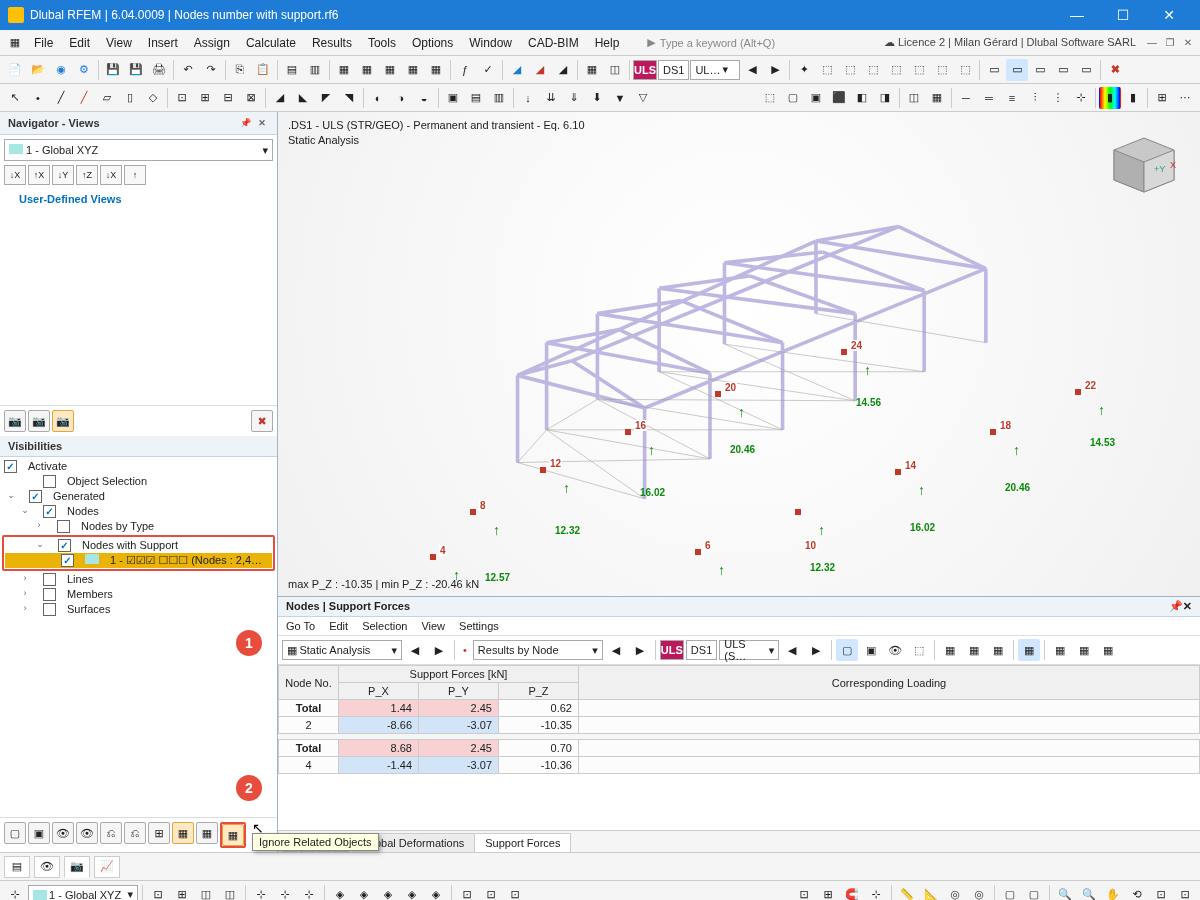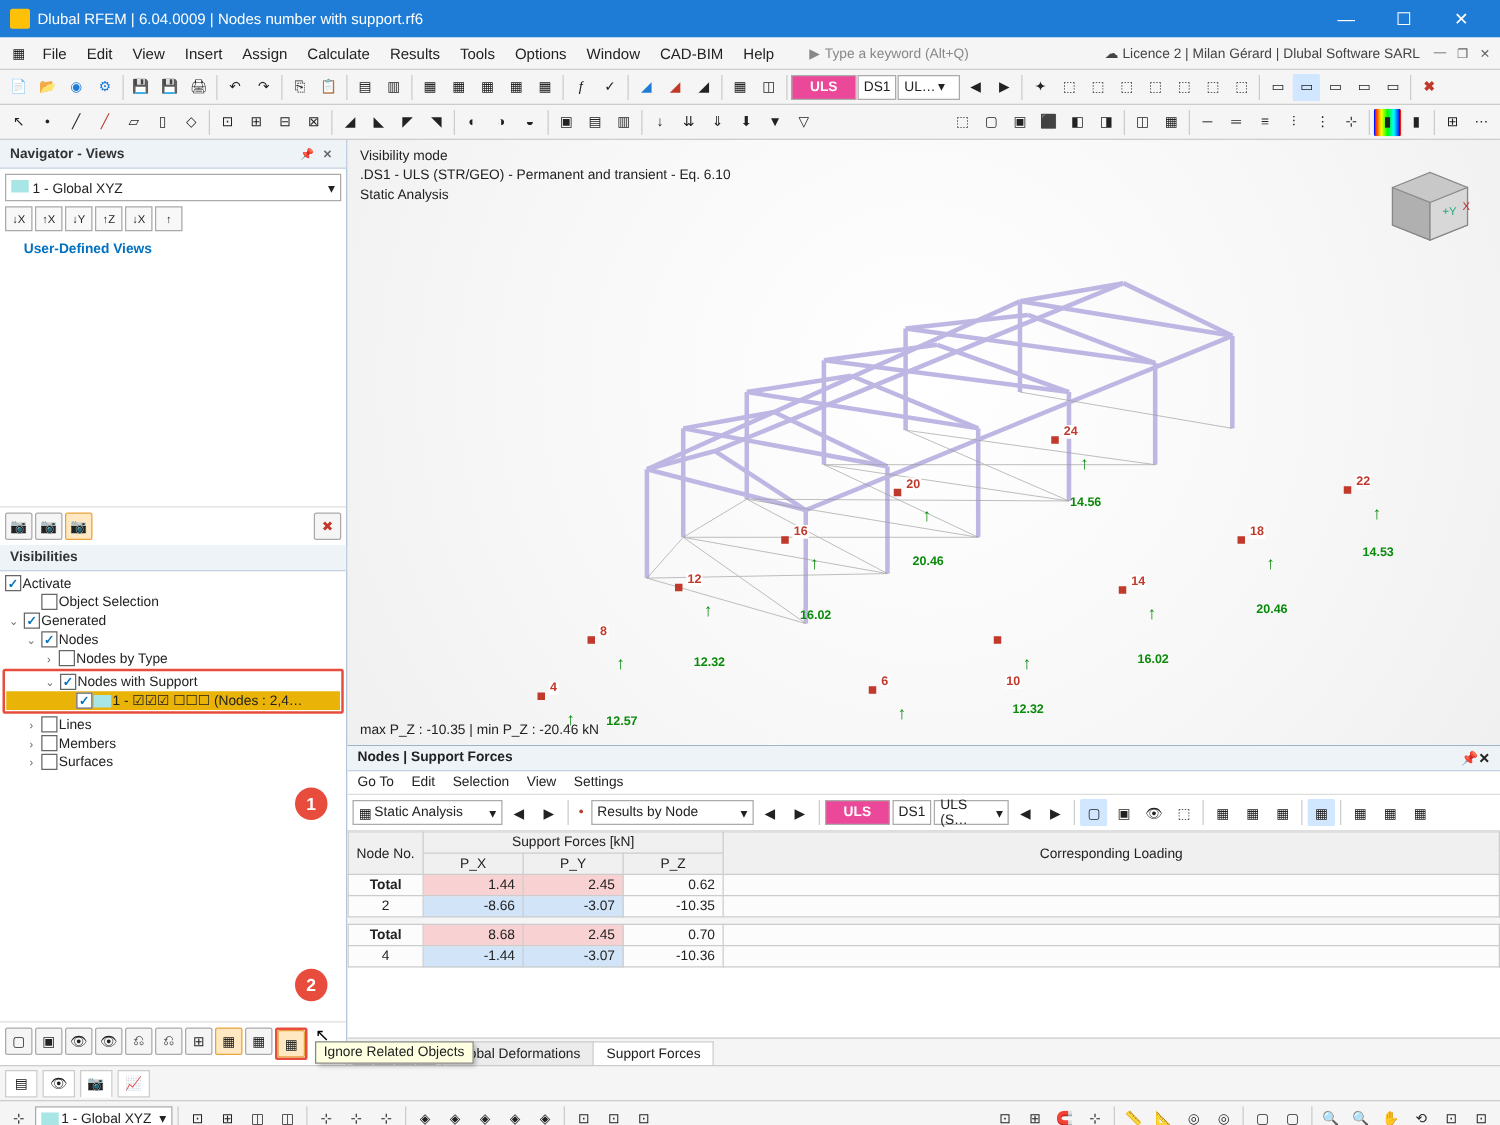--- a/index.html
+++ b/index.html
@@ -10,42 +10,42 @@
   .titlebar .winbtn { width: 46px; height: 30px; display: flex; align-items: center; justify-content: center; font-size: 14px; cursor: pointer; }
   .menubar { height: 26px; background: #f5f5f5; border-bottom: 1px solid #ccc; display: flex; align-items: center; padding: 0 4px; }
   .menubar .item { padding: 4px 8px; cursor: pointer; font-size: 12px; }
   .menubar .search-hint { color: #888; font-size: 11px; margin-left: 20px; display:flex; align-items:center; gap:4px; }
   .menubar .licence { margin-left: auto; font-size: 11px; color: #444; margin-right: 6px; }
   .menubar .wc { width: 16px; height: 14px; margin-left:2px; cursor:pointer; display:flex; align-items:center; justify-content:center; font-size:10px; color:#666;}
   .toolbar { height: 28px; background: #f5f5f5; border-bottom: 1px solid #ccc; display: flex; align-items: center; padding: 0 4px; gap: 1px; }
   .tbtn { width: 22px; height: 22px; border: 1px solid transparent; display: flex; align-items: center; justify-content: center; cursor: pointer; border-radius: 2px; }
   .tsep { width: 1px; height: 20px; background: #ccc; margin: 0 2px; }
   .tdrop { font-size:11px; border:1px solid #aaa; background:#fff; padding:1px 4px; height:20px; display:flex; align-items:center; gap:2px; cursor:pointer;}
-  .tdrop.uls { background:#ec4899; color:#fff; padding:0 14px; font-weight:bold;}
+  .tdrop.uls { background:#be185d; color:#fff; padding:0 0; font-weight:bold;}
   .main { display: flex; height: calc(900px - 30px - 26px - 28px - 28px - 28px - 20px); }
   .navigator { width: 278px; background: #fff; border-right: 1px solid #9db4cb; display: flex; flex-direction: column; }
   .navhdr { background: #eef3f8; border-bottom: 1px solid #c5d4e3; padding: 4px 8px; display:flex; align-items:center; justify-content:space-between; font-weight: 600; color:#333; }
   .navhdr .hbtns { display:flex; gap:2px;}
   .navhdr .hbtn { width:14px;height:14px;display:flex;align-items:center;justify-content:center;font-size:9px;color:#666;cursor:pointer;}
   .navbody { padding: 4px; flex: 0 0 auto; }
   .combo { width: 100%; border: 1px solid #aaa; background:#fff; height: 22px; display:flex;align-items:center;padding:0 4px;justify-content:space-between;cursor:pointer;}
   .axisrow { display:flex; gap:2px; margin-top:4px;}
   .axbtn { width:22px;height:20px;border:1px solid #aaa;display:flex;align-items:center;justify-content:center;font-size:9px;cursor:pointer;background:#f8f8f8;}
   .sectionlbl { color:#0070c0; font-weight:600; padding:4px 19px 2px; font-size:11px; }
   .radio-row { padding:2px 8px; display:flex; align-items:center; gap:6px;}
   .radio-dot { width:12px;height:12px;border:1px solid #666;border-radius:50%;display:flex;align-items:center;justify-content:center;}
   .radio-dot::after{content:'';width:6px;height:6px;background:#666;border-radius:50%;}
   .cyan-sq { width:14px;height:10px;background:#a8e6e6;display:inline-block;}
   .nav-flex { flex:1; }
   .nav-btnrow { padding:4px; display:flex; gap:2px; border-top:1px solid #ddd;}
   .nav-btnrow .tbtn{border:1px solid #aaa; background:#f5f5f5;}
   .nav-btnrow .tbtn.active{background:#ffe8c2;border-color:#e8a33d;}
   .nav-btnrow .spacer{flex:1;}
   .tree { padding: 2px 4px; }
-  .tree-row { display:flex;align-items:center;gap:1px;padding:1px 0;cursor:pointer;white-space:nowrap;}
+  .tree-row { display:flex;gap:11px;padding:1px 0;cursor:pointer;white-space:nowrap;}
   .tw { display:inline-block; width:14px; text-align:center; color:#666; font-size:9px;}
   .cb { width:13px;height:13px;border:1px solid #666;display:flex;align-items:center;justify-content:center;font-size:10px;background:#fff;}
   .cb.checked::after{content:'✓';color:#0070c0;font-weight:bold;}
   .redbox { border:2px solid #e74c3c; border-radius:2px; padding:1px; margin:1px -2px;}
   .circle-num { position:absolute; width:26px;height:26px;background:#e74c3c;color:#fff;border-radius:50%;display:flex;align-items:center;justify-content:center;font-weight:bold;font-size:14px;}
   .viewport { flex:1; background: radial-gradient(circle at 50% 40%, #ffffff 0%, #f7f7f7 60%, #f0f0f0 100%); position: relative; overflow:hidden; display:flex; flex-direction:column;}
   .vp-labels { position:absolute; top:6px; left:10px; font-size:11px; color:#222; line-height:1.4;}
   .cube { position:absolute; top:16px; right:16px; width:80px;height:68px; }
   .struct { position:absolute; top:100px; left:20px; right:20px; bottom:50px; }
   .node-lbl { position:absolute; font-size:10px; font-weight:bold; }
@@ -334,21 +334,20 @@
       <div class="tbtn">▦</div>
       <div class="redbox" style="padding:0;margin:0;display:inline-flex">
         <div class="tbtn active">▦</div>
       </div>
     </div>
   </div>
 
   <div style="flex:1;display:flex;flex-direction:column;">
     <div class="viewport">
       <div class="vp-labels">
-        <div>Visibility mode</div>
         <div>.DS1 - ULS (STR/GEO) - Permanent and transient - Eq. 6.10</div>
         <div>Static Analysis</div>
       </div>
       <div class="cube">
         <svg viewBox="0 0 80 68">
             <polygon points="10,22 40,10 70,22 70,52 40,64 10,52" fill="#c8c8c8" stroke="#888"></polygon>
             <polygon points="10,22 40,34 40,64 10,52" fill="#b0b0b0" stroke="#888"></polygon>
             <polygon points="40,34 70,22 70,52 40,64" fill="#d8d8d8" stroke="#888"></polygon>
             <text x="50" y="44" font-size="9" fill="#2a7">+Y</text>
             <text x="66" y="40" font-size="9" fill="#b33">X</text>

